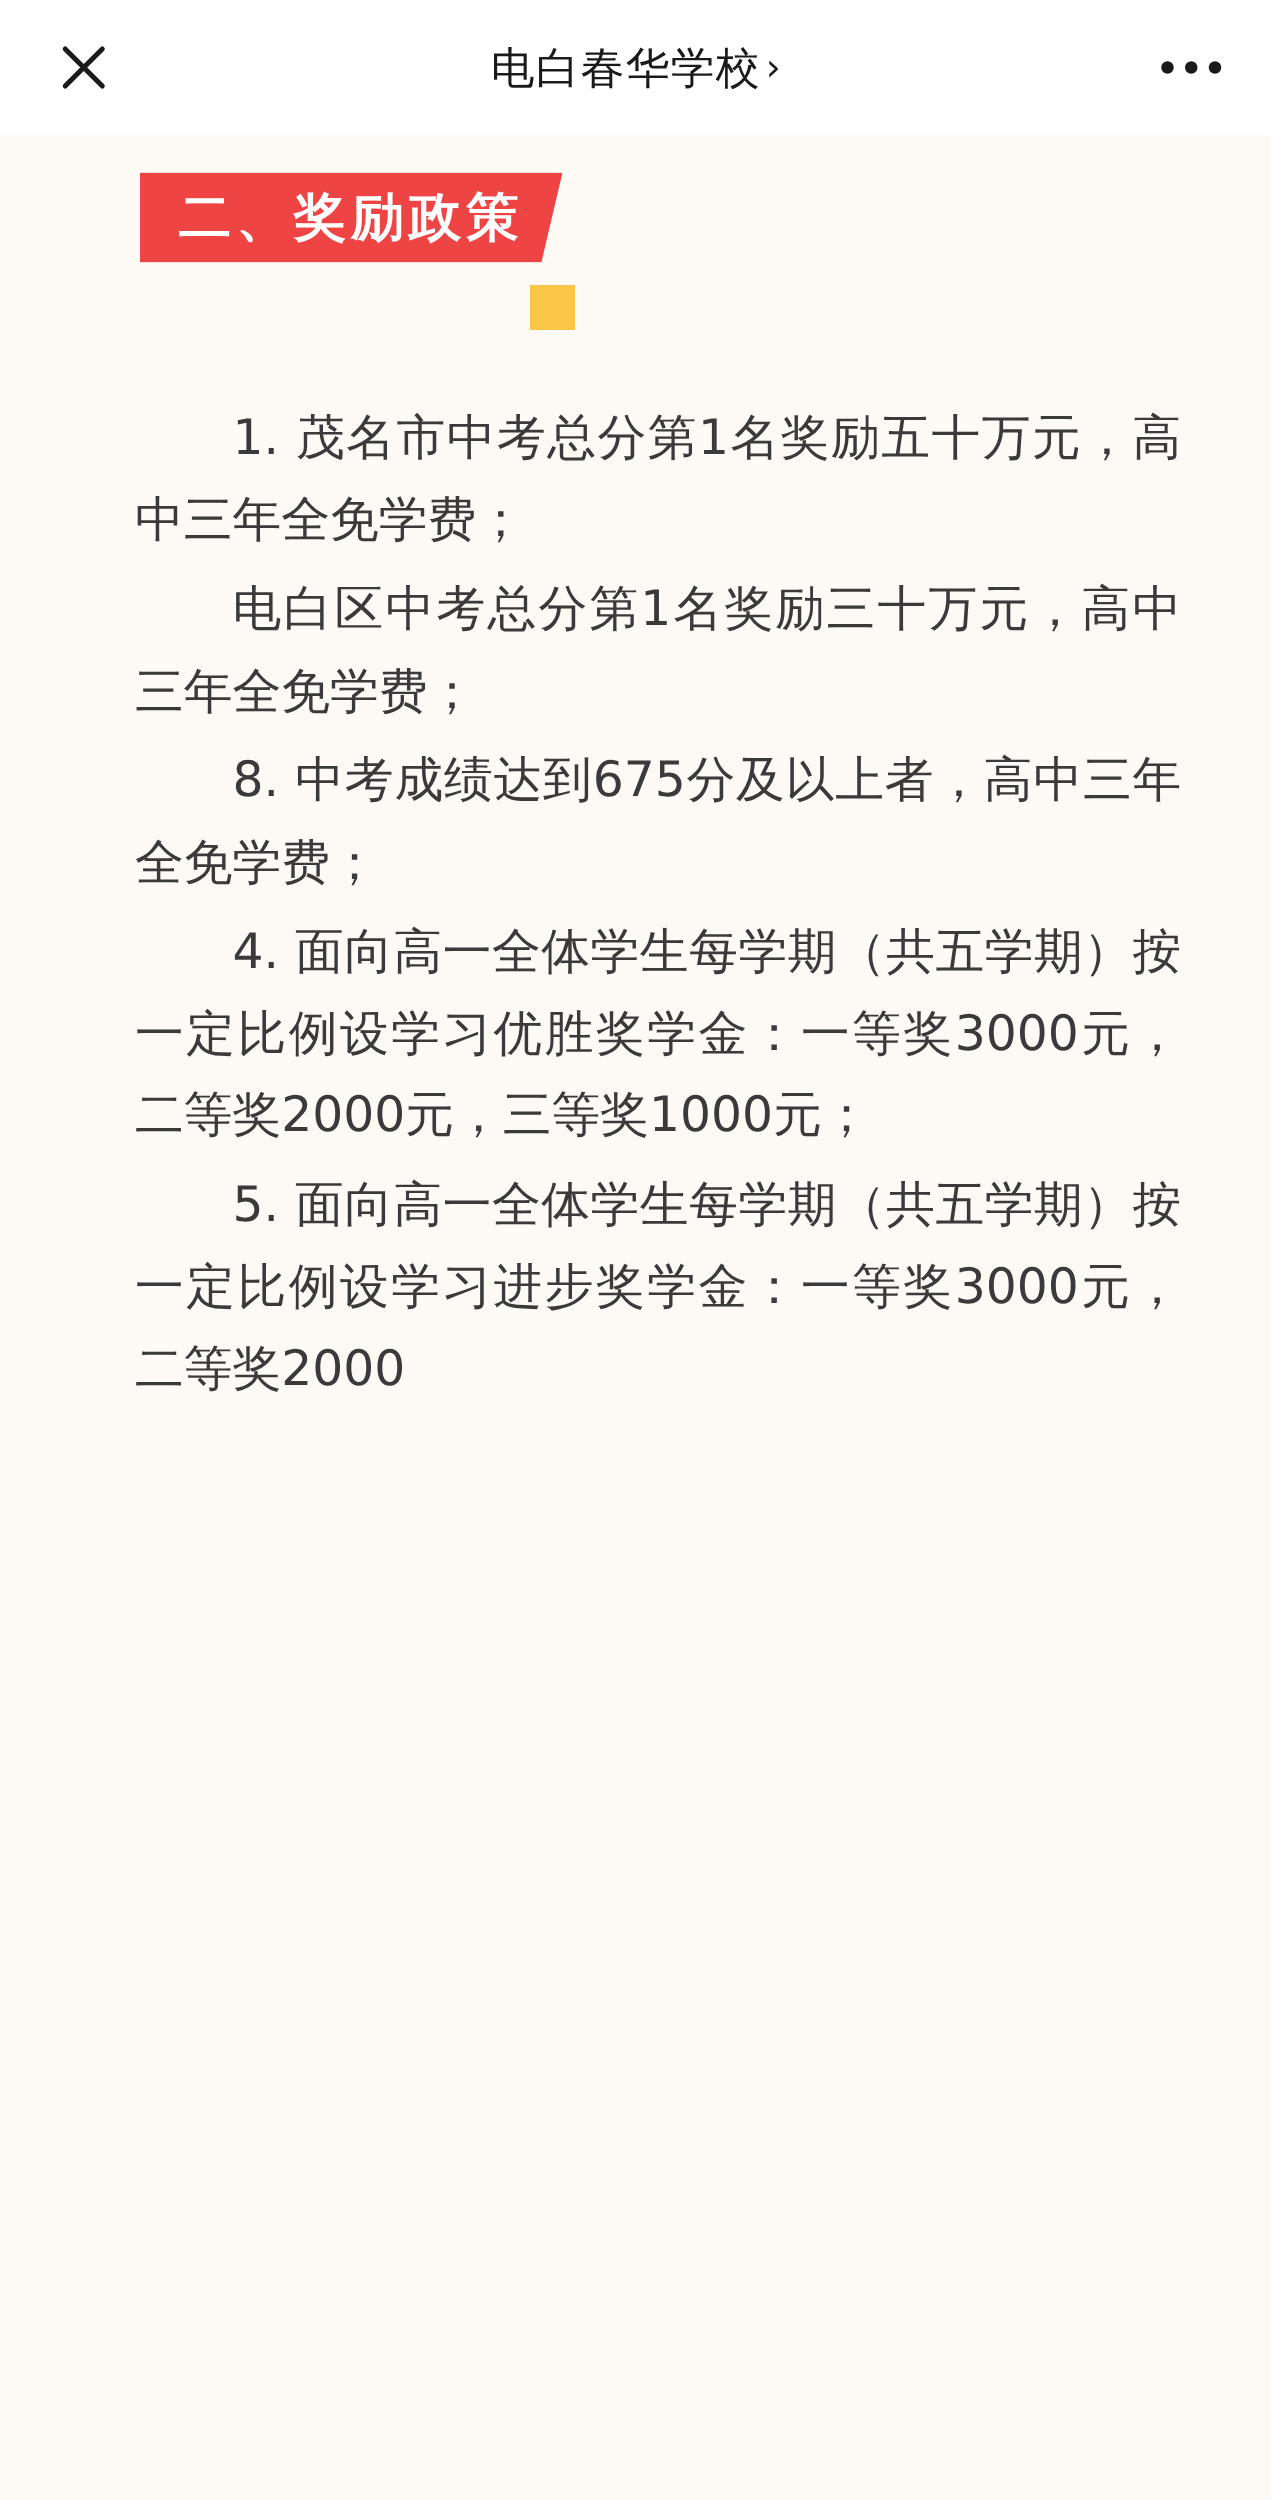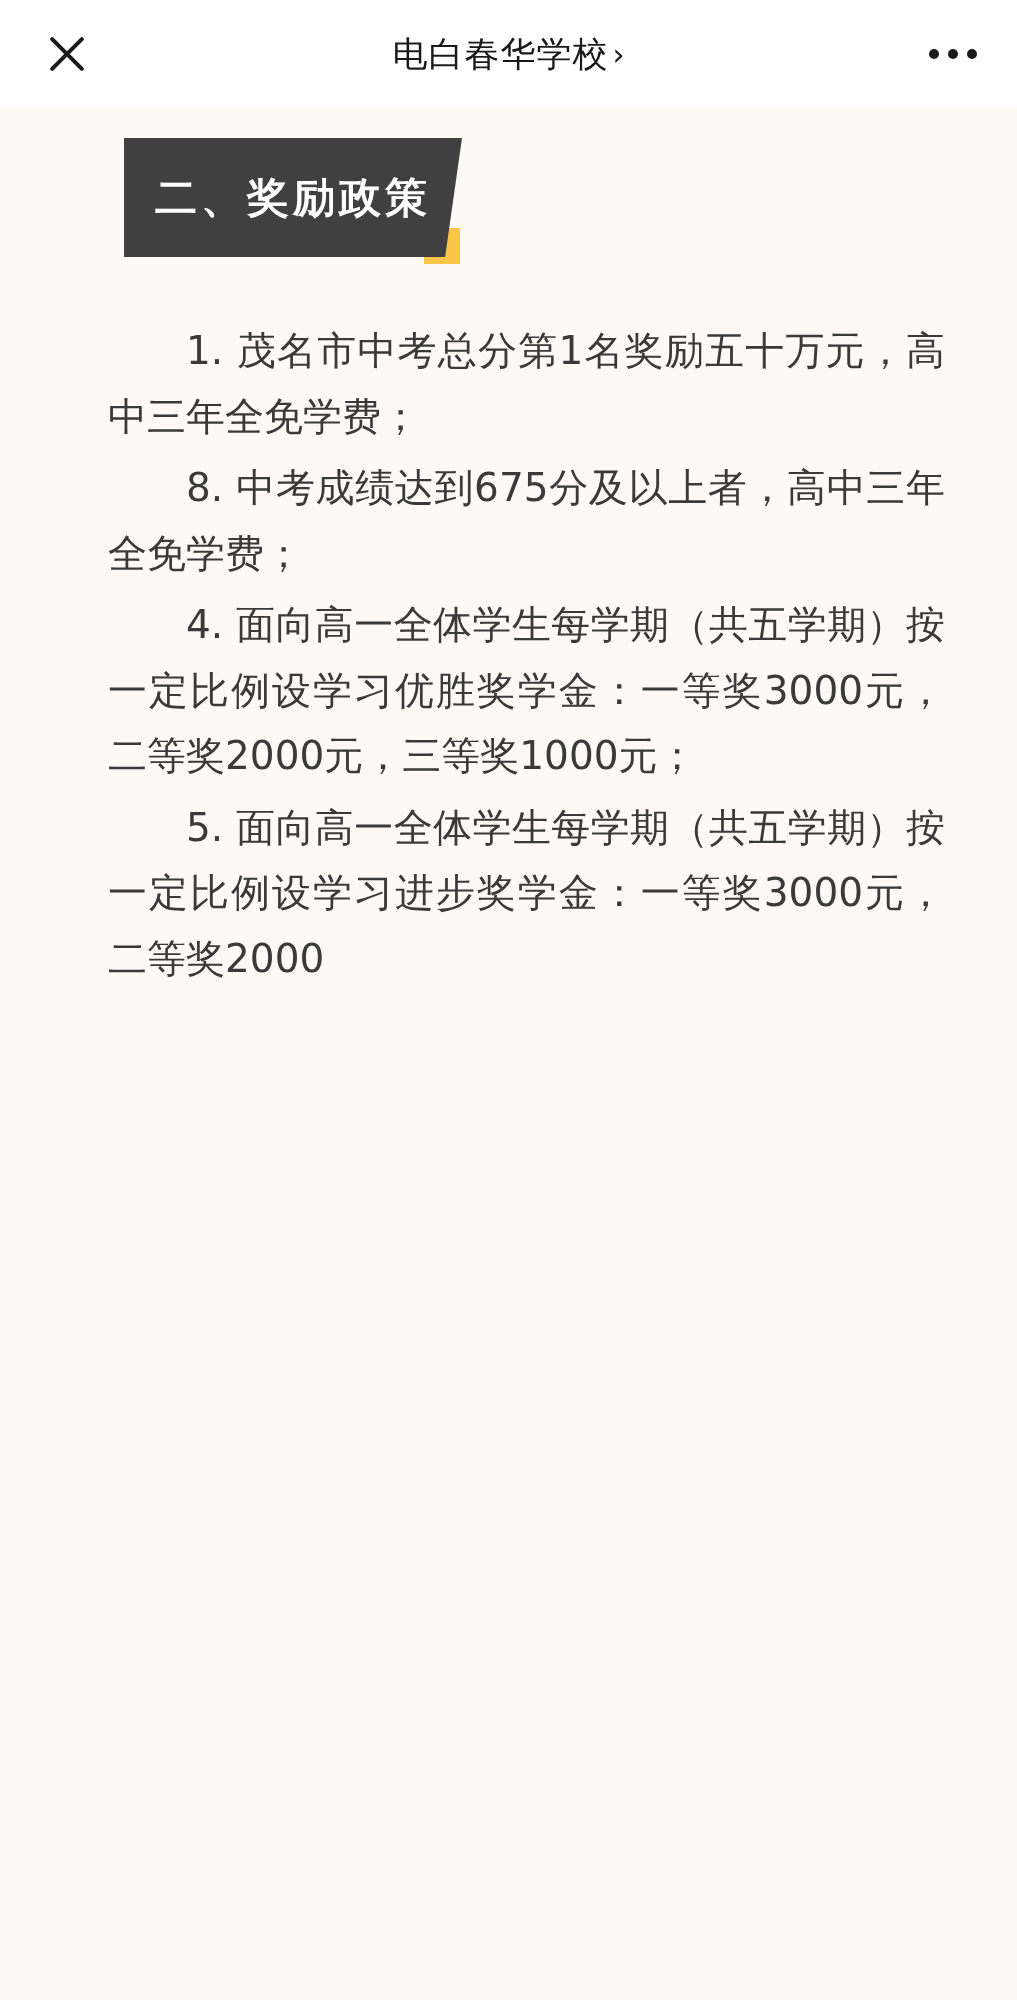--- a/index.html
+++ b/index.html
@@ -109,25 +109,25 @@
   .heading-accent {
     position: absolute;
     left: 424px;
     top: 120px;
     width: 36px;
     height: 36px;
     background: #f9c647;
   }
   .heading-banner {
     position: absolute;
-    left: 124px;
+    left: 112px;
     top: 30px;
     width: 338px;
-    height: 119px;
-    background: #404040;
+    height: 72px;
+    background: #ef4444;
     display: flex;
     align-items: center;
     justify-content: center;
     clip-path: polygon(0 0, 100% 0, 95% 100%, 0 100%);
   }
   .heading-text {
     color: #ffffff;
     font-size: 42px;
     font-weight: bold;
     letter-spacing: 4px;
@@ -171,19 +171,20 @@
 
     <div class="section-heading">
       <div class="heading-accent"></div>
       <div class="heading-banner">
         <span class="heading-text">二、奖励政策</span>
       </div>
     </div>
 
     <div class="article">
       <p class="para">1. 茂名市中考总分第1名奖励五十万元，高中三年全免学费；</p>
+      <p class="para">电白区中考总分第1名奖励三十万元，高中三年全免学费；</p>
       <p class="para">8. 中考成绩达到675分及以上者，高中三年全免学费；</p>
       <p class="para">4. 面向高一全体学生每学期（共五学期）按一定比例设学习优胜奖学金：一等奖3000元，二等奖2000元，三等奖1000元；</p>
       <p class="para">5. 面向高一全体学生每学期（共五学期）按一定比例设学习进步奖学金：一等奖3000元，二等奖2000</p>
     </div>
 
   </div>
 </div>
 
 </body></html>

